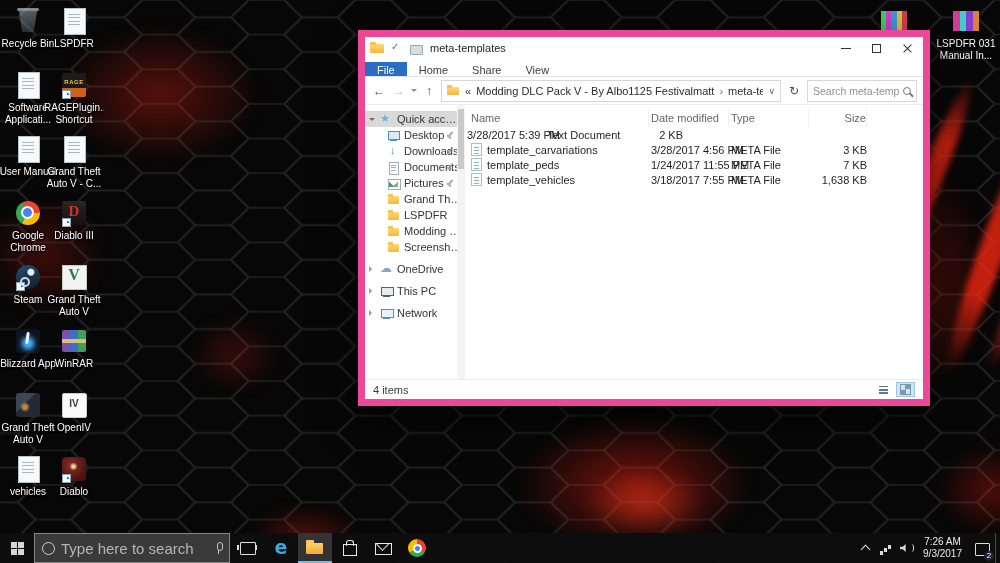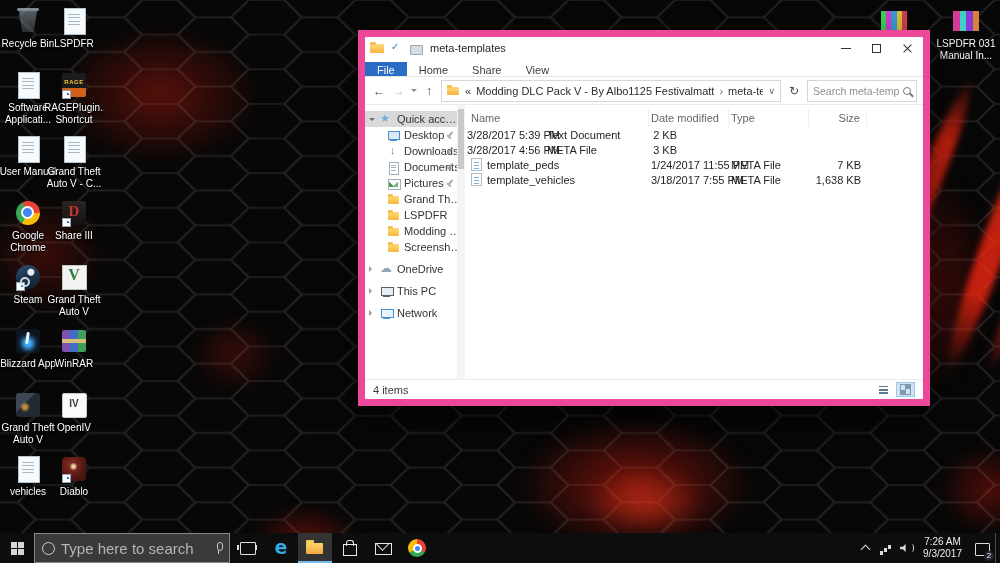--- a/index.html
+++ b/index.html
@@ -112,21 +112,21 @@
 .si-pc::after{left:3px;top:10px;width:7px;height:2px;background:#55606a}
 .si-net::before{left:1px;top:2px;width:11px;height:7px;border:1px solid #4a90cf;background:#eaf3fb}
 .si-net::after{left:3px;top:10px;width:7px;height:2px;background:#4a90cf}
 .list{flex:1;padding-top:4px;min-width:0;display:flex;flex-direction:column}
 .lhead{display:flex;height:18px;align-items:center;color:#666;flex:none}
 .lhead>div{border-right:1px solid #f0f0f0;height:100%;display:flex;align-items:center}
 .lrow{display:flex;height:15px;align-items:center;color:#1f1f1f;flex:none;cursor:default}
 .c-name{width:184px;padding-left:6px;display:flex;align-items:center;gap:5px;overflow:hidden;white-space:nowrap}
 .c-date{width:80px;padding-left:2px;white-space:nowrap}
 .c-type{width:80px;padding-left:2px;white-space:nowrap}
-.c-size{width:58px;text-align:right;padding-right:6px;justify-content:flex-end;white-space:nowrap}
+.c-size{width:58px;text-align:right;justify-content:flex-end;white-space:nowrap}
 .lhead .c-size{display:flex}
 .fic{width:11px;height:13px;position:relative;flex:none;background:#fdfdfd;border:1px solid #aebecb}
 .fic::after{content:"";position:absolute;left:2px;top:3px;right:2px;height:7px;background:repeating-linear-gradient(to bottom,#9cb6c6 0 1px,transparent 1px 3px)}
 .fic.meta::after{background:repeating-linear-gradient(to bottom,#7fb4d9 0 1px,transparent 1px 3px)}
 .statusbar{height:20px;border-top:1px solid #ececec;display:flex;align-items:center;padding:0 8px;color:#3c3c3c;font-size:11px;flex:none}
 .viewbtns{margin-left:auto;display:flex;gap:3px}
 .vb{width:19px;height:15px;border:1px solid transparent;display:flex;align-items:center;justify-content:center}
 .vb-active{background:#cfe4f7;border-color:#9cc7e8}
 .vg-lines{width:9px;height:8px;background:repeating-linear-gradient(to bottom,#5a7a94 0 1.5px,transparent 1.5px 3.2px)}
 .vg-grid{width:9px;height:9px;background:conic-gradient(#7d97ab 0 25%,transparent 0 50%,#7d97ab 0 75%,transparent 0);outline:1px solid #7d97ab}
@@ -252,21 +252,21 @@
         <span class="ilabel">RAGEPlugin... Shortcut</span>
       </div>
     <div class="dicon">
         <span class="ig i-doc"></span>
         <span class="ilabel">Grand Theft Auto V - C...</span>
       </div>
     <div class="dicon">
         <span class="ig i-diablo">
           <i class="sca"></i>
         </span>
-        <span class="ilabel">Share III</span>
+        <span class="ilabel">Diablo III</span>
       </div>
     <div class="dicon">
         <span class="ig i-gtav"></span>
         <span class="ilabel">Grand Theft Auto V</span>
       </div>
     <div class="dicon">
         <span class="ig i-winrar"></span>
         <span class="ilabel">WinRAR</span>
       </div>
     <div class="dicon">
@@ -414,20 +414,24 @@
           <div class="c-date">Date modified</div>
           <div class="c-type">Type</div>
           <div class="c-size">Size</div>
         </div>
         <div class="lrow">
           <div class="c-date">3/28/2017 5:39 PM</div>
           <div class="c-type">Text Document</div>
           <div class="c-size">2 KB</div>
         </div>
         <div class="lrow">
+          <div class="c-name">
+              <span class="fic meta"></span>
+              <span>template_carvariations</span>
+            </div>
           <div class="c-date">3/28/2017 4:56 PM</div>
           <div class="c-type">META File</div>
           <div class="c-size">3 KB</div>
         </div>
         <div class="lrow">
           <div class="c-name">
               <span class="fic meta"></span>
               <span>template_peds</span>
             </div>
           <div class="c-date">1/24/2017 11:55 PM</div>

